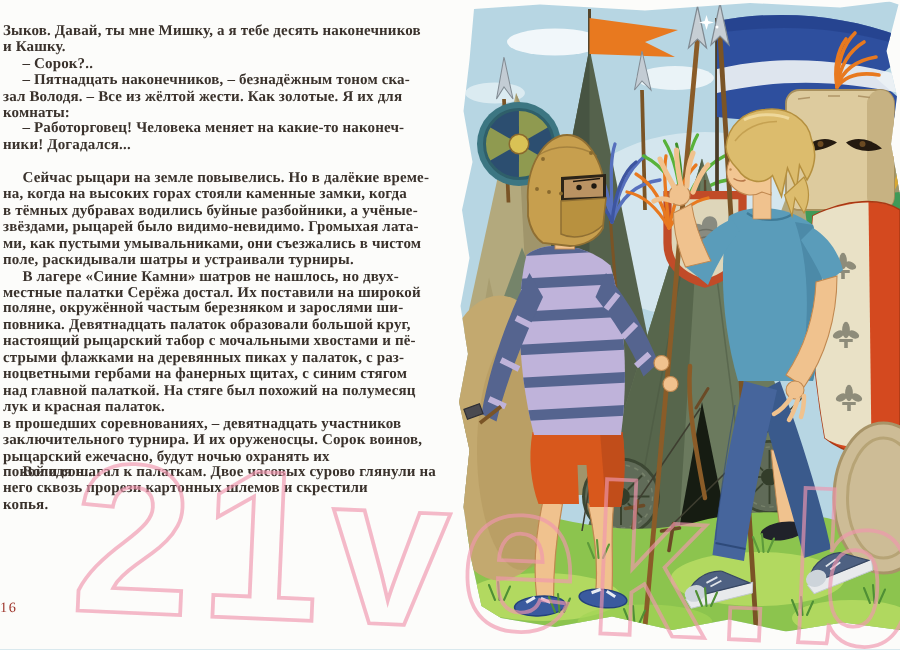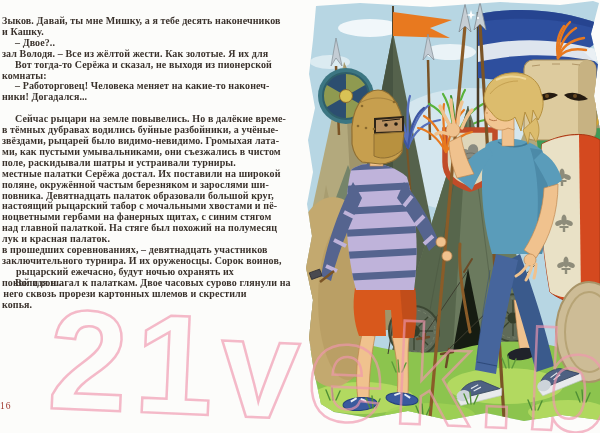--- a/index.html
+++ b/index.html
@@ -9,21 +9,21 @@
     font-family:"Liberation Serif","DejaVu Serif",serif;
   }
   .page{position:absolute;inset:0;}
   
   .text-col{
     position:absolute;left:2px;top:16px;width:246px;
     color:var(--text-ink,#3a322c);
     font-size:10px;font-weight:bold;line-height:10.92px;
   }
   .line{height:10.92px;text-align:justify;text-align-last:justify;white-space:nowrap;letter-spacing:.1px;}
-  .line.left{text-align:center;text-align-last:left;white-space:normal;}
+  .line.left{text-align:left;text-align-last:left;white-space:normal;}
   .line.ind{text-indent:13px;}
   .line.gap{height:10.92px;}
   .page-num{
     position:absolute;left:0;top:401px;width:248px;
     color:var(--page-red,#9e352b);font-size:9.5px;font-weight:normal;letter-spacing:1px;
   }
   
   .illus{position:absolute;left:300px;top:0;width:300px;height:433px;}
   
   .watermark{
@@ -37,36 +37,39 @@
   }
 </style>
 </head>
 <body>
 
 <div class="page">
 
   <div class="text-col">
       <div class="line">Зыков. Давай, ты мне Мишку, а я тебе десять наконечников</div>
       <div class="line left">и Кашку.</div>
-      <div class="line ind left">– Двое?..</div>
+      <div class="line ind left">– Сорок?..</div>
+      <div class="line ind">– Пятнадцать наконечников, – безнадёжным тоном ска-</div>
       <div class="line">зал Володя. – Все из жёлтой жести. Как золотые. Я их для</div>
-      <div class="line ind">Вот тогда-то Серёжа и сказал, не выходя из пионерской</div>
       <div class="line left">комнаты:</div>
       <div class="line ind">– Работорговец! Человека меняет на какие-то наконеч-</div>
       <div class="line left">ники! Догадался...</div>
       <div class="line gap"></div>
       <div class="line ind">Сейчас рыцари на земле повывелись. Но в далёкие време-</div>
+      <div class="line">на, когда на высоких горах стояли каменные замки, когда</div>
       <div class="line">в тёмных дубравах водились буйные разбойники, а учёные-</div>
       <div class="line">звёздами, рыцарей было видимо-невидимо. Громыхая лата-</div>
       <div class="line">ми, как пустыми умывальниками, они съезжались в чистом</div>
       <div class="line left">поле, раскидывали шатры и устраивали турниры.</div>
+      <div class="line ind">В лагере «Синие Камни» шатров не нашлось, но двух-</div>
       <div class="line">местные палатки Серёжа достал. Их поставили на широкой</div>
       <div class="line">поляне, окружённой частым березняком и зарослями ши-</div>
       <div class="line">повника. Девятнадцать палаток образовали большой круг,</div>
       <div class="line">настоящий рыцарский табор с мочальными хвостами и пё-</div>
+      <div class="line">стрыми флажками на деревянных пиках у палаток, с раз-</div>
       <div class="line">ноцветными гербами на фанерных щитах, с синим стягом</div>
       <div class="line">над главной палаткой. На стяге был похожий на полумесяц</div>
       <div class="line left">лук и красная палаток.</div>
       <div class="line">в прошедших соревнованиях, – девятнадцать участников</div>
       <div class="line">заключительного турнира. И их оруженосцы. Сорок воинов,</div>
       <div class="line left">рыцарский ежечасно, будут ночью охранять их покой и сон...</div>
       <div class="line ind">Володя шагал к палаткам. Двое часовых сурово глянули на</div>
       <div class="line left">него сквозь прорези картонных шлемов и скрестили копья.</div>
     </div>
 

